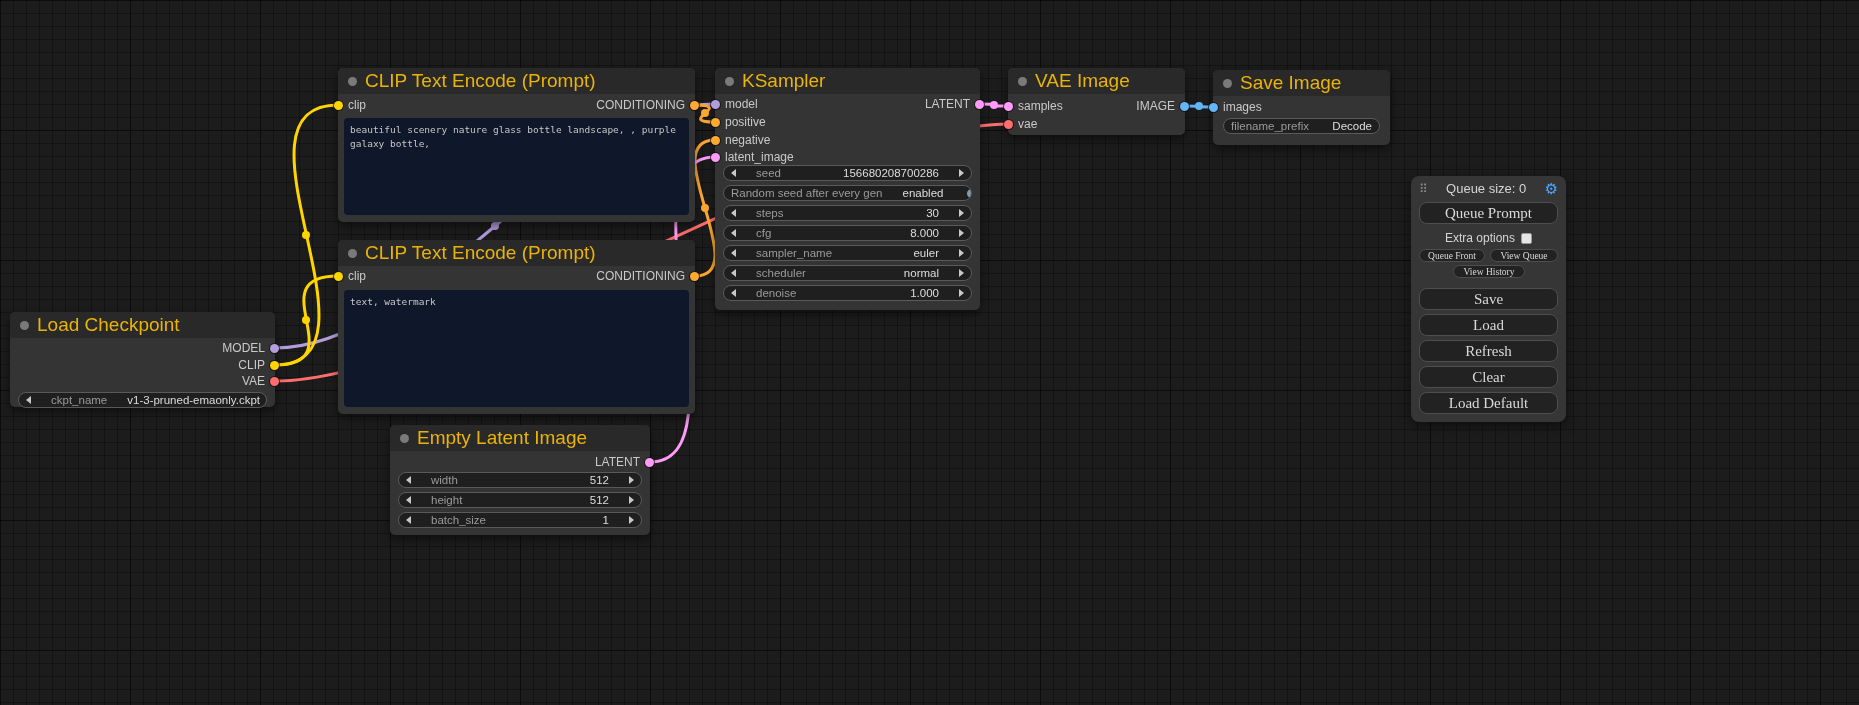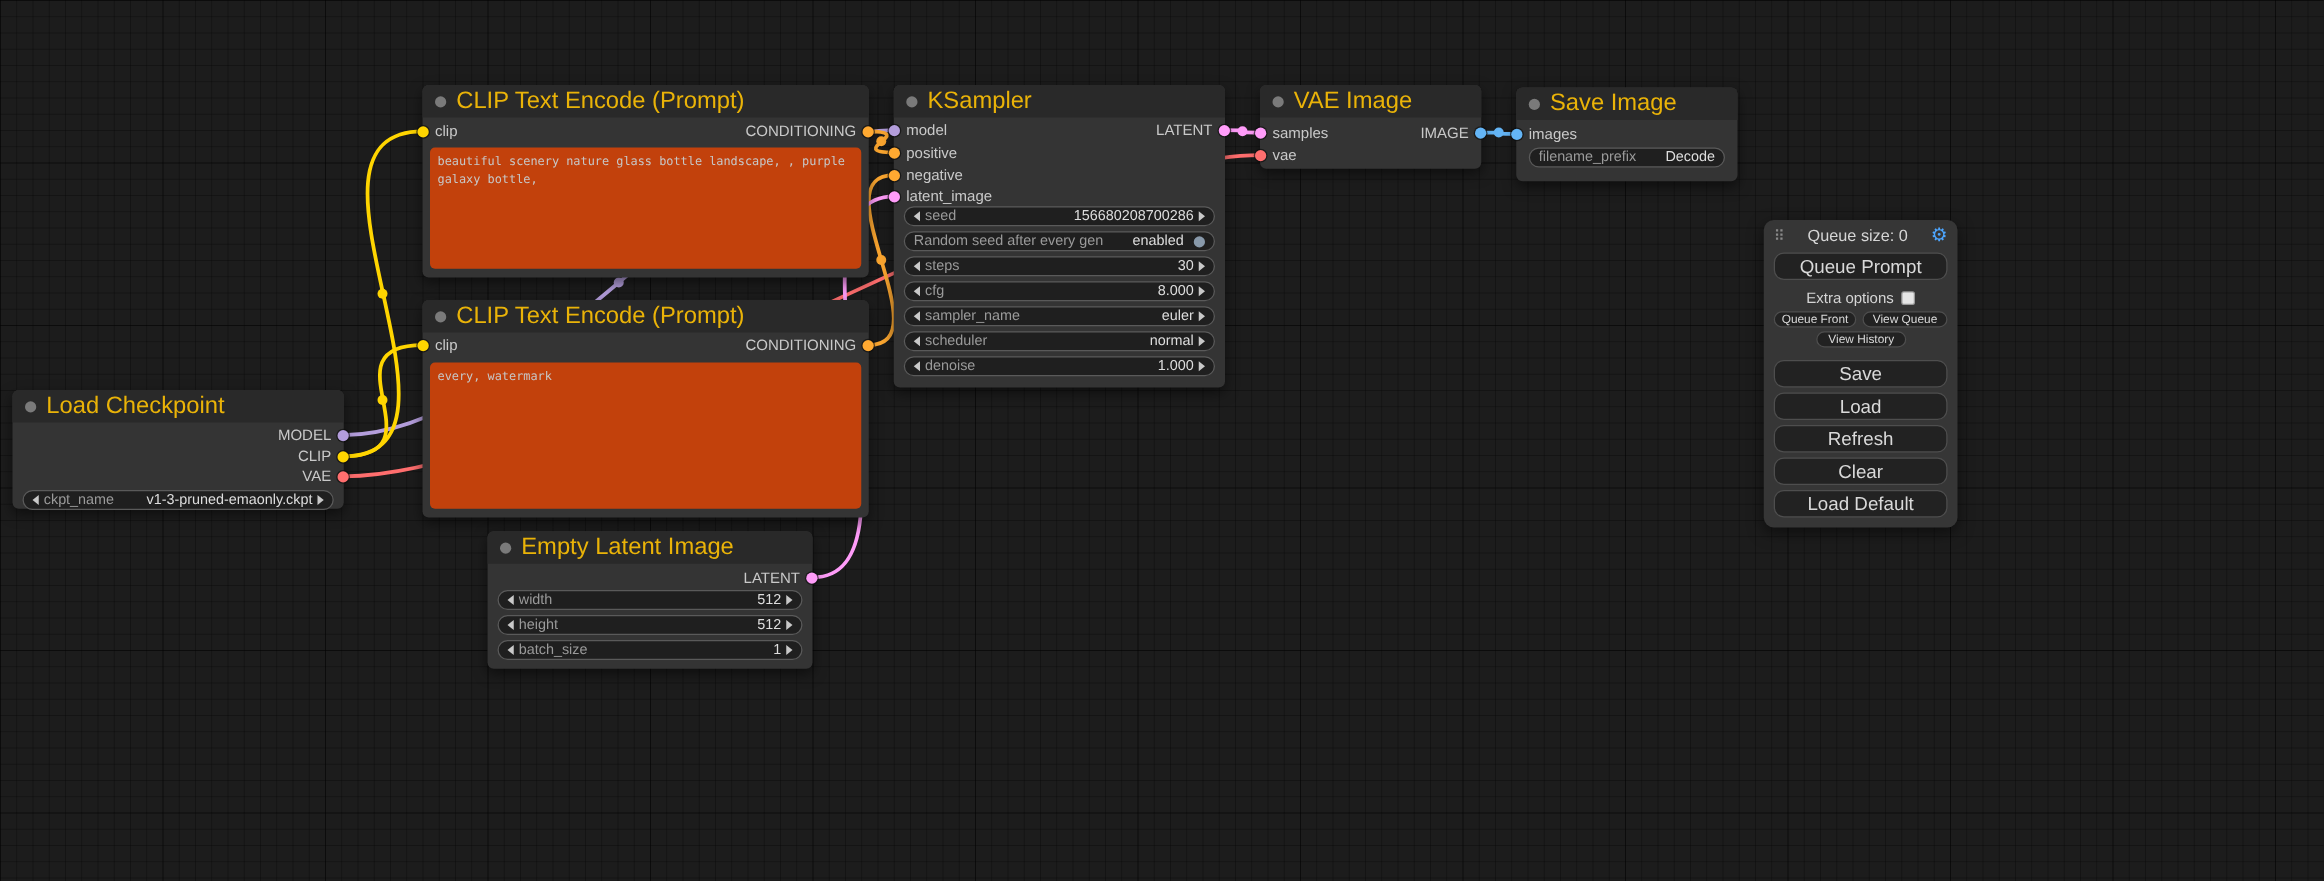--- a/index.html
+++ b/index.html
@@ -14,32 +14,32 @@
   #wires{position:absolute;left:0;top:0;z-index:1;pointer-events:none}
   .wire{fill:none;stroke-width:3;stroke-linecap:round}
   .node{position:absolute;z-index:2;background:#343434;border-radius:5px;box-shadow:0 4px 10px rgba(0,0,0,.5)}
   .ntitle{height:26px;background:#292929;border-radius:5px 5px 0 0;display:flex;align-items:center;gap:8px;padding:0 10px;overflow:hidden}
   .tdot{width:9px;height:9px;border-radius:50%;flex:none}
   .ttext{font-size:19px;color:#eab308;white-space:nowrap}
   .slot{position:absolute;height:16px;display:flex;align-items:center;gap:5px;font-size:12px;color:#c9c9c9;white-space:nowrap}
   .slot.in{left:-4px}
   .slot.out{right:-4px}
   .port{width:9px;height:9px;border-radius:50%;flex:none;box-shadow:0 0 0 1px rgba(12,12,12,.65)}
-  .widget{position:absolute;left:8px;right:8px;height:16px;background:#1f1f1f;border:1px solid #5a5a5a;border-radius:9px;display:flex;align-items:center;gap:4px;padding:0 7px;font-size:11.5px;color:#9a9a9a;white-space:nowrap;overflow:hidden}
+  .widget{position:absolute;left:8px;right:8px;height:16px;background:#1f1f1f;border:1px solid #5a5a5a;border-radius:9px;display:flex;align-items:center;gap:20px;padding:0 7px;font-size:11.5px;color:#9a9a9a;white-space:nowrap;overflow:hidden}
   .wvalue{margin-left:auto;color:#ddd}
   .arr{width:0;height:0;border-top:4px solid transparent;border-bottom:4px solid transparent;flex:none}
   .arr.l{border-right:5px solid #c9c9c9}
   .arr.r{border-left:5px solid #c9c9c9}
   .toggledot{width:9px;height:9px;border-radius:50%;flex:none;margin-left:4px}
-  .ta{position:absolute;left:6px;right:6px;background:#c2410c;border-radius:4px;padding:5px 6px;font-family:"DejaVu Sans Mono",monospace;font-size:9.5px;line-height:1.5;color:#c7c7c7;white-space:pre-wrap;overflow:hidden}
+  .ta{position:absolute;left:6px;right:6px;background:#0f172a;border-radius:4px;padding:5px 6px;font-family:"DejaVu Sans Mono",monospace;font-size:9.5px;line-height:1.5;color:#c7c7c7;white-space:pre-wrap;overflow:hidden}
   .menu{position:absolute;left:1411px;top:176px;width:155px;height:246px;z-index:3;background:#363636;border-radius:8px;box-shadow:0 4px 12px rgba(0,0,0,.5)}
   .mhead{display:flex;align-items:center;justify-content:space-between;padding:5px 8px 0 8px;color:#d5d5d5;font-size:13px}
   .mdrag{color:#8a8a8a;font-size:12px;cursor:grab}
   .mgear{font-size:15px;cursor:pointer;line-height:1}
-  .btn{position:absolute;background:#222;border:1px solid #4e4e4e;border-radius:8px;color:#d9d9d9;font-family:Liberation Sans, sans-serif;cursor:pointer;display:flex;align-items:center;justify-content:center;padding:0}
+  .btn{position:absolute;background:#222;border:1px solid #4e4e4e;border-radius:8px;color:#d9d9d9;font-family:Liberation Serif, serif;cursor:pointer;display:flex;align-items:center;justify-content:center;padding:0}
   .btn.big{left:8px;right:8px;height:22px;font-size:15px}
   .btn.small{height:13px;font-size:9.5px;border-radius:7px}
   .extra{position:absolute;top:55px;left:0;right:0;display:flex;justify-content:center;align-items:center;gap:6px;font-size:12px;color:#d5d5d5}
   .chk{width:11px;height:11px;background:#e6e6e6;border:1px solid #9a9a9a;border-radius:2px;cursor:pointer}
 </style>
 </head>
 <body>
 
 <div id="canvas">
 
@@ -111,21 +111,21 @@
       <span class="ttext">CLIP Text Encode (Prompt)</span>
     </div>
     <div class="slot in" style="top:28px">
       <span class="port" style="background-color: rgb(255, 213, 0);"></span>
       <span>clip</span>
     </div>
     <div class="slot out" style="top:28px">
       <span>CONDITIONING</span>
       <span class="port" style="background-color: rgb(255, 169, 49);"></span>
     </div>
-    <div class="ta" style="top:50px;height:117px">every, watermark</div>
+    <div class="ta" style="top:50px;height:117px">text, watermark</div>
   </div>
 
   <div class="node" style="left:390px;top:425px;width:260px;height:110px">
     <div class="ntitle">
       <span class="tdot" style="background-color: rgb(122, 122, 122);"></span>
       <span class="ttext">Empty Latent Image</span>
     </div>
     <div class="slot out" style="top:29px">
       <span>LATENT</span>
       <span class="port" style="background-color: rgb(255, 156, 249);"></span>

